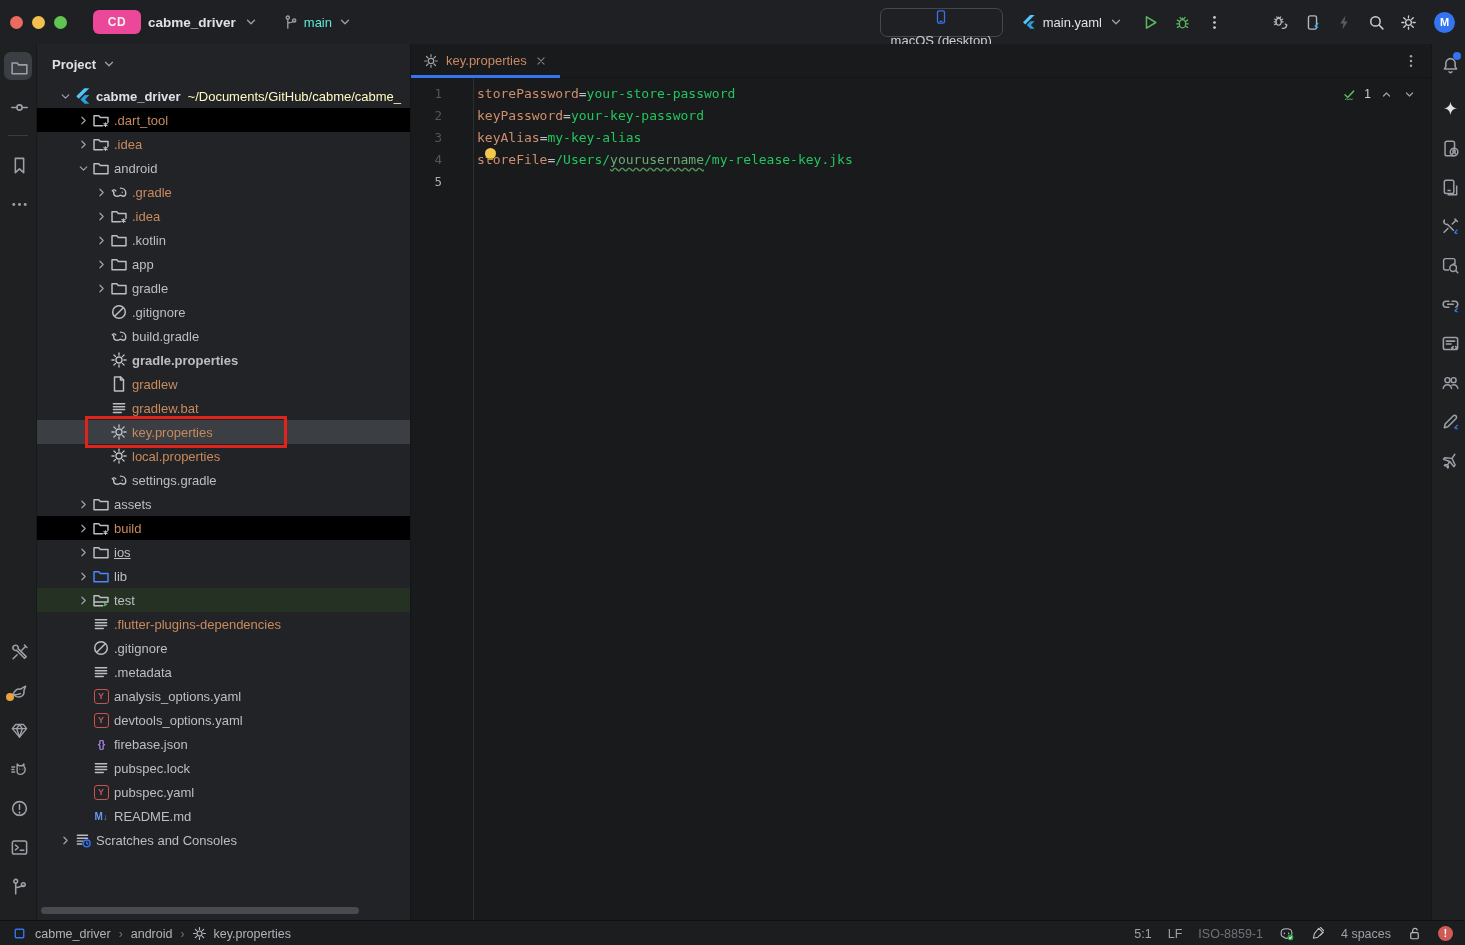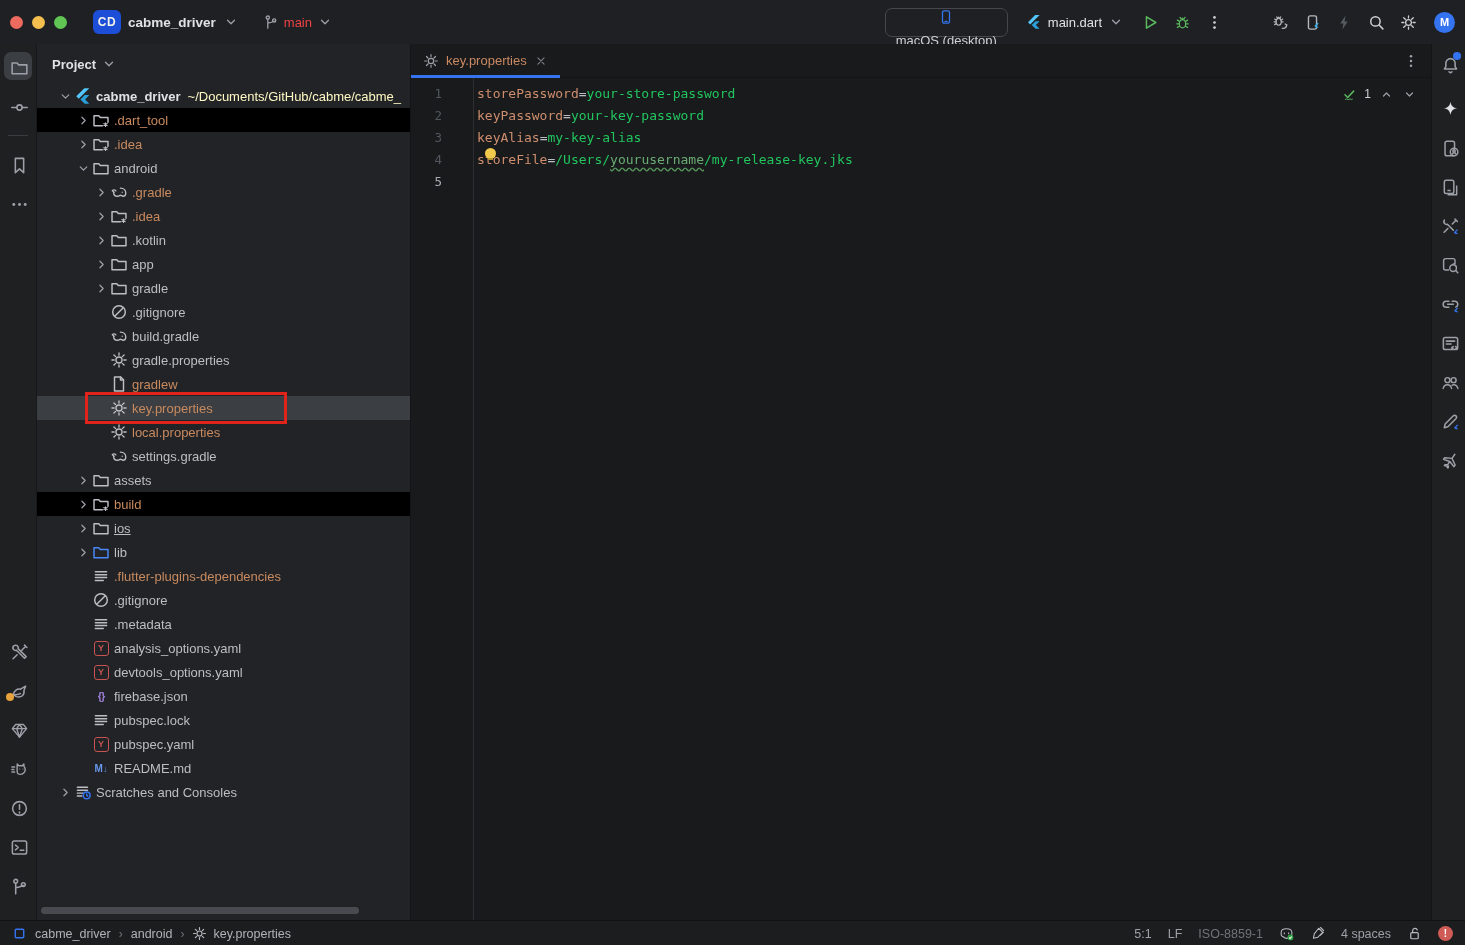--- a/index.html
+++ b/index.html
@@ -8,24 +8,24 @@
   svg{display:block}
   .ico{display:inline-grid;place-items:center;width:16px;height:16px;color:#9da0a8;}
   .ico svg{width:16px;height:16px;}
 
   
   .titlebar{height:44px;background:#1e2023;display:flex;align-items:center;padding:0 10px;gap:8px;}
   .traffic{display:flex;gap:9px;margin-right:18px;}
   .dot{width:13px;height:13px;border-radius:50%;}
   .dot.red{background:#ec6a5e}.dot.yellow{background:#f4bf4f}.dot.green{background:#61c554}
   .proj-widget{display:flex;align-items:center;gap:7px;cursor:default;}
-  .cd-badge{width:28px;height:24px;border-radius:6px;background:#1d4ed8;color:#f1f2ec;font-weight:bold;
+  .cd-badge{width:48px;height:24px;border-radius:6px;background:#ec4899;color:#f1f2ec;font-weight:bold;
             font-size:12px;display:grid;place-items:center;letter-spacing:.5px;}
   .proj-name{font-weight:700;color:#dfe1e5;font-size:13.5px;}
-  .branch-widget{display:flex;align-items:center;gap:5px;margin-left:16px;color:#ef4444;}
+  .branch-widget{display:flex;align-items:center;gap:5px;margin-left:16px;color:#5eead4;}
   .tb-right{margin-left:auto;display:flex;align-items:center;gap:4px;}
   .device-pill{height:27px;border:1px solid #45474c;border-radius:7px;display:flex;align-items:center;
                gap:8px;padding:0 10px;color:#ced0d6;margin-right:14px;flex-direction:column;}
   .tri{width:0;height:0;border-left:4px solid transparent;border-right:4px solid transparent;border-top:5px solid #9da0a6;}
   .runcfg{display:flex;align-items:center;gap:6px;color:#dfe1e5;margin-right:8px;}
   .tbtn{width:28px;height:28px;display:grid;place-items:center;border-radius:6px;}
   .tbtn svg{width:17px;height:17px;}
   .tbtn.dim{color:#585c63;}
   .gap-l{margin-left:34px;}
   .avatar{width:21px;height:21px;border-radius:50%;background:#3574f0;color:#fff;font-size:11px;font-weight:700;
@@ -152,21 +152,21 @@
         <span>macOS (desktop)</span>
         <span class="tri"></span>
       </div>
       <div class="runcfg">
         <span class="ico">
             <svg viewBox="0 0 16 16">
               <path d="M9.2 1 2 8.2l2.2 2.2L13.6 1z" fill="#54c5f8"></path>
               <path d="M9.5 7.2 5.7 11l3.8 3.8h4.1l-3.7-3.8 3.7-3.8z" fill="#2a9fd8"></path>
             </svg>
           </span>
-        <span>main.dart</span>
+        <span>main.yaml</span>
         <span class="ico">
             <svg viewBox="0 0 16 16" fill="none" stroke="currentColor" stroke-width="1.3" stroke-linecap="round" stroke-linejoin="round">
               <path d="m4.5 6.3 3.5 3.5 3.5-3.5"></path>
             </svg>
           </span>
       </div>
       <span class="tbtn">
           <svg viewBox="0 0 16 16" fill="none" stroke="#5cb85f" stroke-width="1.4" stroke-linejoin="round">
             <path d="M4.2 2.6v10.8l8.8-5.4z"></path>
           </svg>
@@ -464,39 +464,48 @@
             <span class="chev"></span>
             <span class="ticon">
               <svg viewBox="0 0 16 16" fill="none" stroke="currentColor" stroke-width="1.2" stroke-linecap="round">
                 <path d="M9.3 4.6c2.9 0 4.7 1.9 4.7 4.3 0 1.7-1 2.9-2.3 2.9-1.1 0-1.6-.9-2.3-.9-.7 0-1.3.9-2.6.9-2.1 0-3.6-1.5-3.6-3.4"></path>
                 <path d="M3.6 8.3 2.1 6.8c1.2-1.3 2.5-.7 3.1.2"></path>
                 <circle cx="10.9" cy="8.2" r=".6" fill="currentColor" stroke="none"></circle>
               </svg>
             </span>
             <span class="lbl">build.gradle</span>
           </div>
-          <div class="trow" style="padding-left: 55px;">
+          <div class="trow" style="padding-left: 55px; font-weight: bold;">
             <span class="chev"></span>
             <span class="ticon">
               <svg viewBox="0 0 16 16" fill="none" stroke="currentColor" stroke-width="1.2" stroke-linecap="round">
                 <circle cx="8" cy="8" r="2.7"></circle>
                 <path d="M8 1.7v2M8 12.3v2M1.7 8h2M12.3 8h2M3.5 3.5 5 5M11 11l1.5 1.5M12.5 3.5 11 5M5 11l-1.5 1.5"></path>
               </svg>
             </span>
             <span class="lbl">gradle.properties</span>
           </div>
           <div class="trow c-orange" style="padding-left: 55px;">
             <span class="chev"></span>
             <span class="ticon">
               <svg viewBox="0 0 16 16" fill="none" stroke="currentColor" stroke-width="1.3" stroke-linecap="round" stroke-linejoin="round">
                 <path d="M4 1.8h5.5L12 4.3v9.9H4z"></path>
                 <path d="M9.3 1.8v2.7H12"></path>
               </svg>
             </span>
             <span class="lbl">gradlew</span>
+          </div>
+          <div class="trow c-orange" style="padding-left: 55px;">
+            <span class="chev"></span>
+            <span class="ticon">
+              <svg viewBox="0 0 16 16" fill="none" stroke="currentColor" stroke-width="1.3" stroke-linecap="round" stroke-linejoin="round">
+                <path d="M3 4.2h10M3 6.8h10M3 9.4h10M3 12h7"></path>
+              </svg>
+            </span>
+            <span class="lbl">gradlew.bat</span>
           </div>
           <div class="trow c-orange bg-selected" style="padding-left: 55px;">
             <span class="chev"></span>
             <span class="ticon">
               <svg viewBox="0 0 16 16" fill="none" stroke="currentColor" stroke-width="1.2" stroke-linecap="round">
                 <circle cx="8" cy="8" r="2.7"></circle>
                 <path d="M8 1.7v2M8 12.3v2M1.7 8h2M12.3 8h2M3.5 3.5 5 5M11 11l1.5 1.5M12.5 3.5 11 5M5 11l-1.5 1.5"></path>
               </svg>
             </span>
             <span class="lbl">key.properties</span>
@@ -568,20 +577,34 @@
               <svg viewBox="0 0 16 16" fill="none" stroke="currentColor" stroke-width="1.3" stroke-linecap="round" stroke-linejoin="round">
                 <path d="m6.3 4.5 3.5 3.5-3.5 3.5"></path>
               </svg>
             </span>
             <span class="ticon">
               <svg viewBox="0 0 16 16" fill="none" stroke="#4a88f7" stroke-width="1.3" stroke-linejoin="round">
                 <path d="M1.8 4.2h4.2l1.4 1.6h6.8v7.4H1.8z"></path>
               </svg>
             </span>
             <span class="lbl">lib</span>
+          </div>
+          <div class="trow bg-test" style="padding-left: 37px;">
+            <span class="chev">
+              <svg viewBox="0 0 16 16" fill="none" stroke="currentColor" stroke-width="1.3" stroke-linecap="round" stroke-linejoin="round">
+                <path d="m6.3 4.5 3.5 3.5-3.5 3.5"></path>
+              </svg>
+            </span>
+            <span class="ticon">
+              <svg viewBox="0 0 16 16" fill="none" stroke="currentColor" stroke-width="1.3" stroke-linecap="round" stroke-linejoin="round">
+                <path d="M1.8 4.2h4.2l1.4 1.6h6.8v4H1.8z M1.8 4.2v9h7.8"></path>
+                <path d="M10.8 10.2v3.6l3-1.8z" fill="#5cb85f" stroke="none"></path>
+              </svg>
+            </span>
+            <span class="lbl">test</span>
           </div>
           <div class="trow c-orange" style="padding-left: 37px;">
             <span class="chev"></span>
             <span class="ticon">
               <svg viewBox="0 0 16 16" fill="none" stroke="currentColor" stroke-width="1.3" stroke-linecap="round" stroke-linejoin="round">
                 <path d="M3 4.2h10M3 6.8h10M3 9.4h10M3 12h7"></path>
               </svg>
             </span>
             <span class="lbl">.flutter-plugins-dependencies</span>
           </div>

